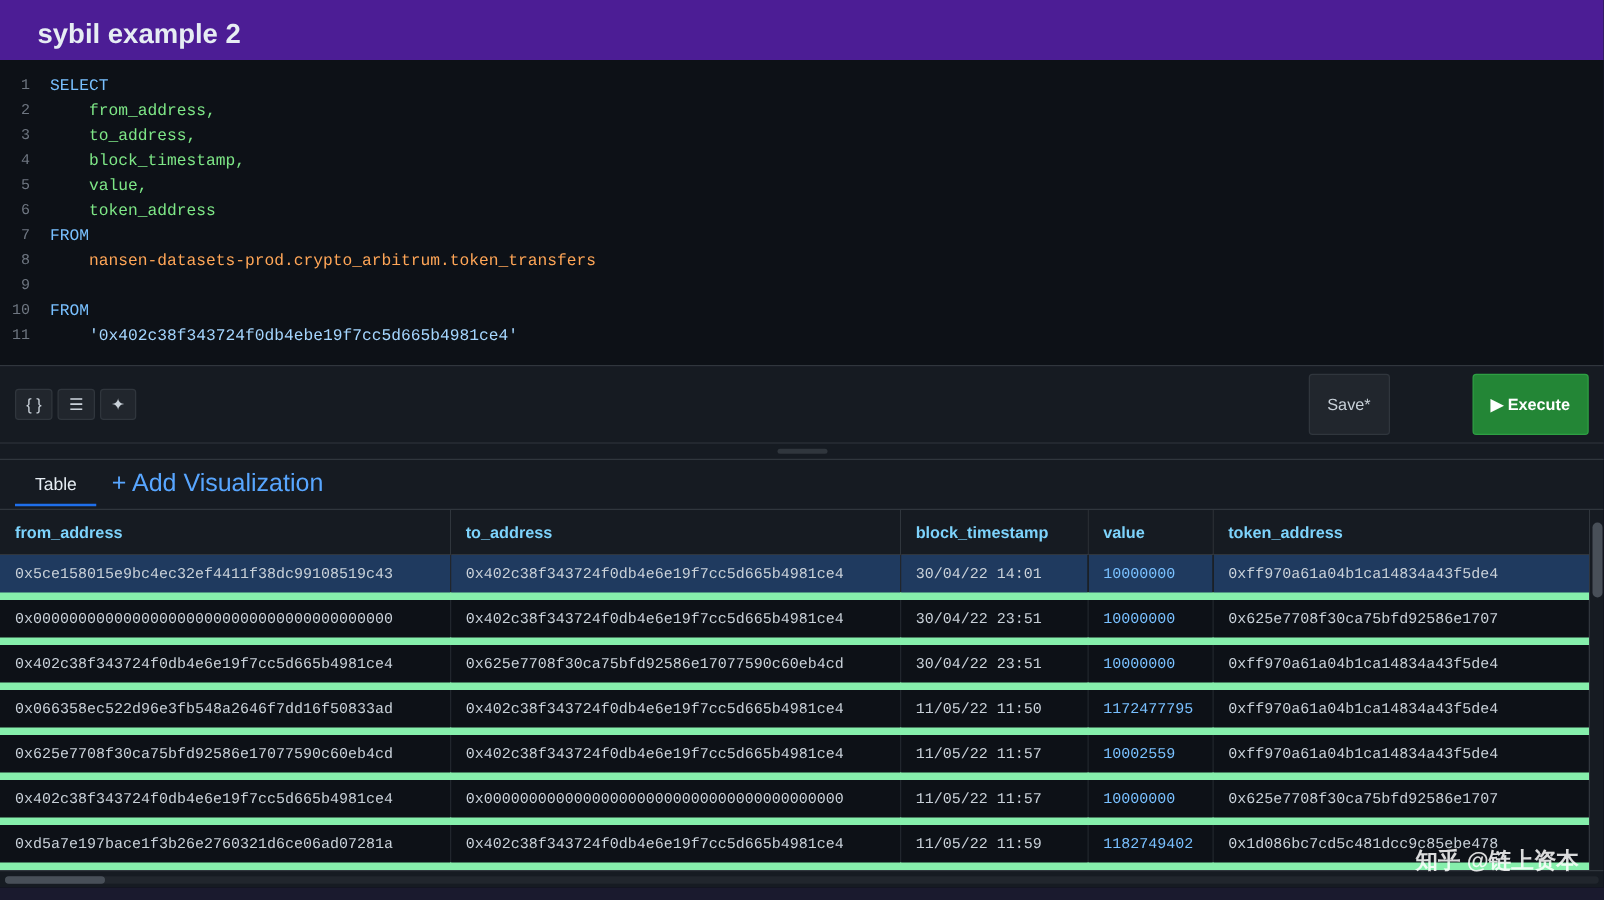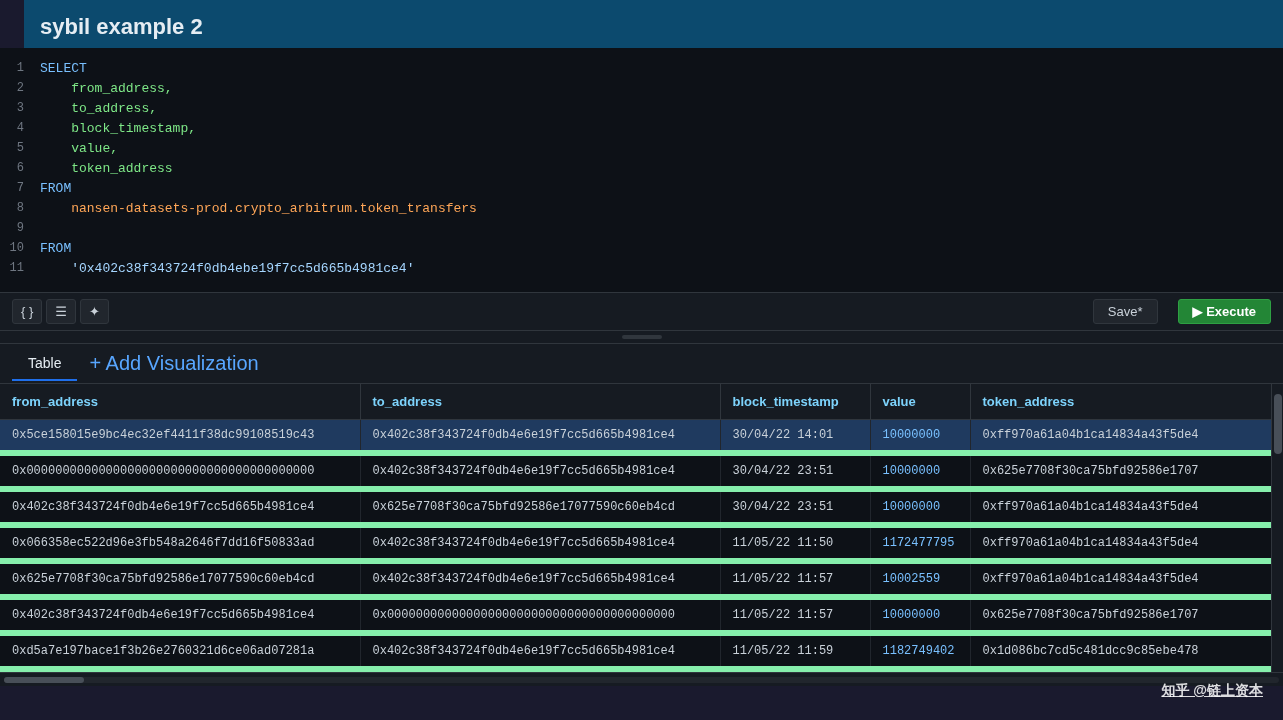--- a/index.html
+++ b/index.html
@@ -8,23 +8,22 @@
       color: #c9d1d9;
       font-family: 'Courier New', Courier, monospace;
       font-size: 13px;
       width: 1283px;
       height: 720px;
       overflow: hidden;
     }
 
     
     .header {
-      padding: 14px 20px 8px 16px;
-      background: #0c4a6e;
-      margin-left: 24px;
+      padding: 14px 20px 8px 30px;
+      background: #4c1d95;
     }
     .page-title {
       font-size: 22px;
       font-weight: bold;
       color: #e6edf3;
       font-family: Arial, sans-serif;
     }
 
     
     .editor-area {
@@ -93,25 +92,26 @@
       color: #c9d1d9;
       padding: 4px 14px;
       cursor: pointer;
       border-radius: 3px;
       font-size: 13px;
     }
     .btn-execute {
       background: #238636;
       border: 1px solid #2ea043;
       color: #fff;
-      padding: 4px 14px;
+      padding: 16px 14px;
       cursor: pointer;
       border-radius: 3px;
       font-size: 13px;
       font-weight: bold;
+      margin-left: 46px;
     }
     .btn-execute::before {
       content: '▶ ';
     }
 
     
     .divider-handle {
       background: #161b22;
       display: flex;
       justify-content: center;
@@ -242,26 +242,25 @@
       background: #484f58;
       border-radius: 3px;
     }
 
     
     .watermark {
       position: fixed;
       bottom: 20px;
       right: 20px;
       color: rgba(255,255,255,0.85);
-      font-size: 14px;
+      font-size: 18px;
       font-family: Arial, sans-serif;
       font-weight: bold;
       pointer-events: none;
       z-index: 100;
-      text-decoration: underline;
     }
 
     
     .vscroll-bar {
       width: 12px;
       background: #161b22;
       border-left: 1px solid #30363d;
       display: flex;
       flex-direction: column;
       align-items: center;

